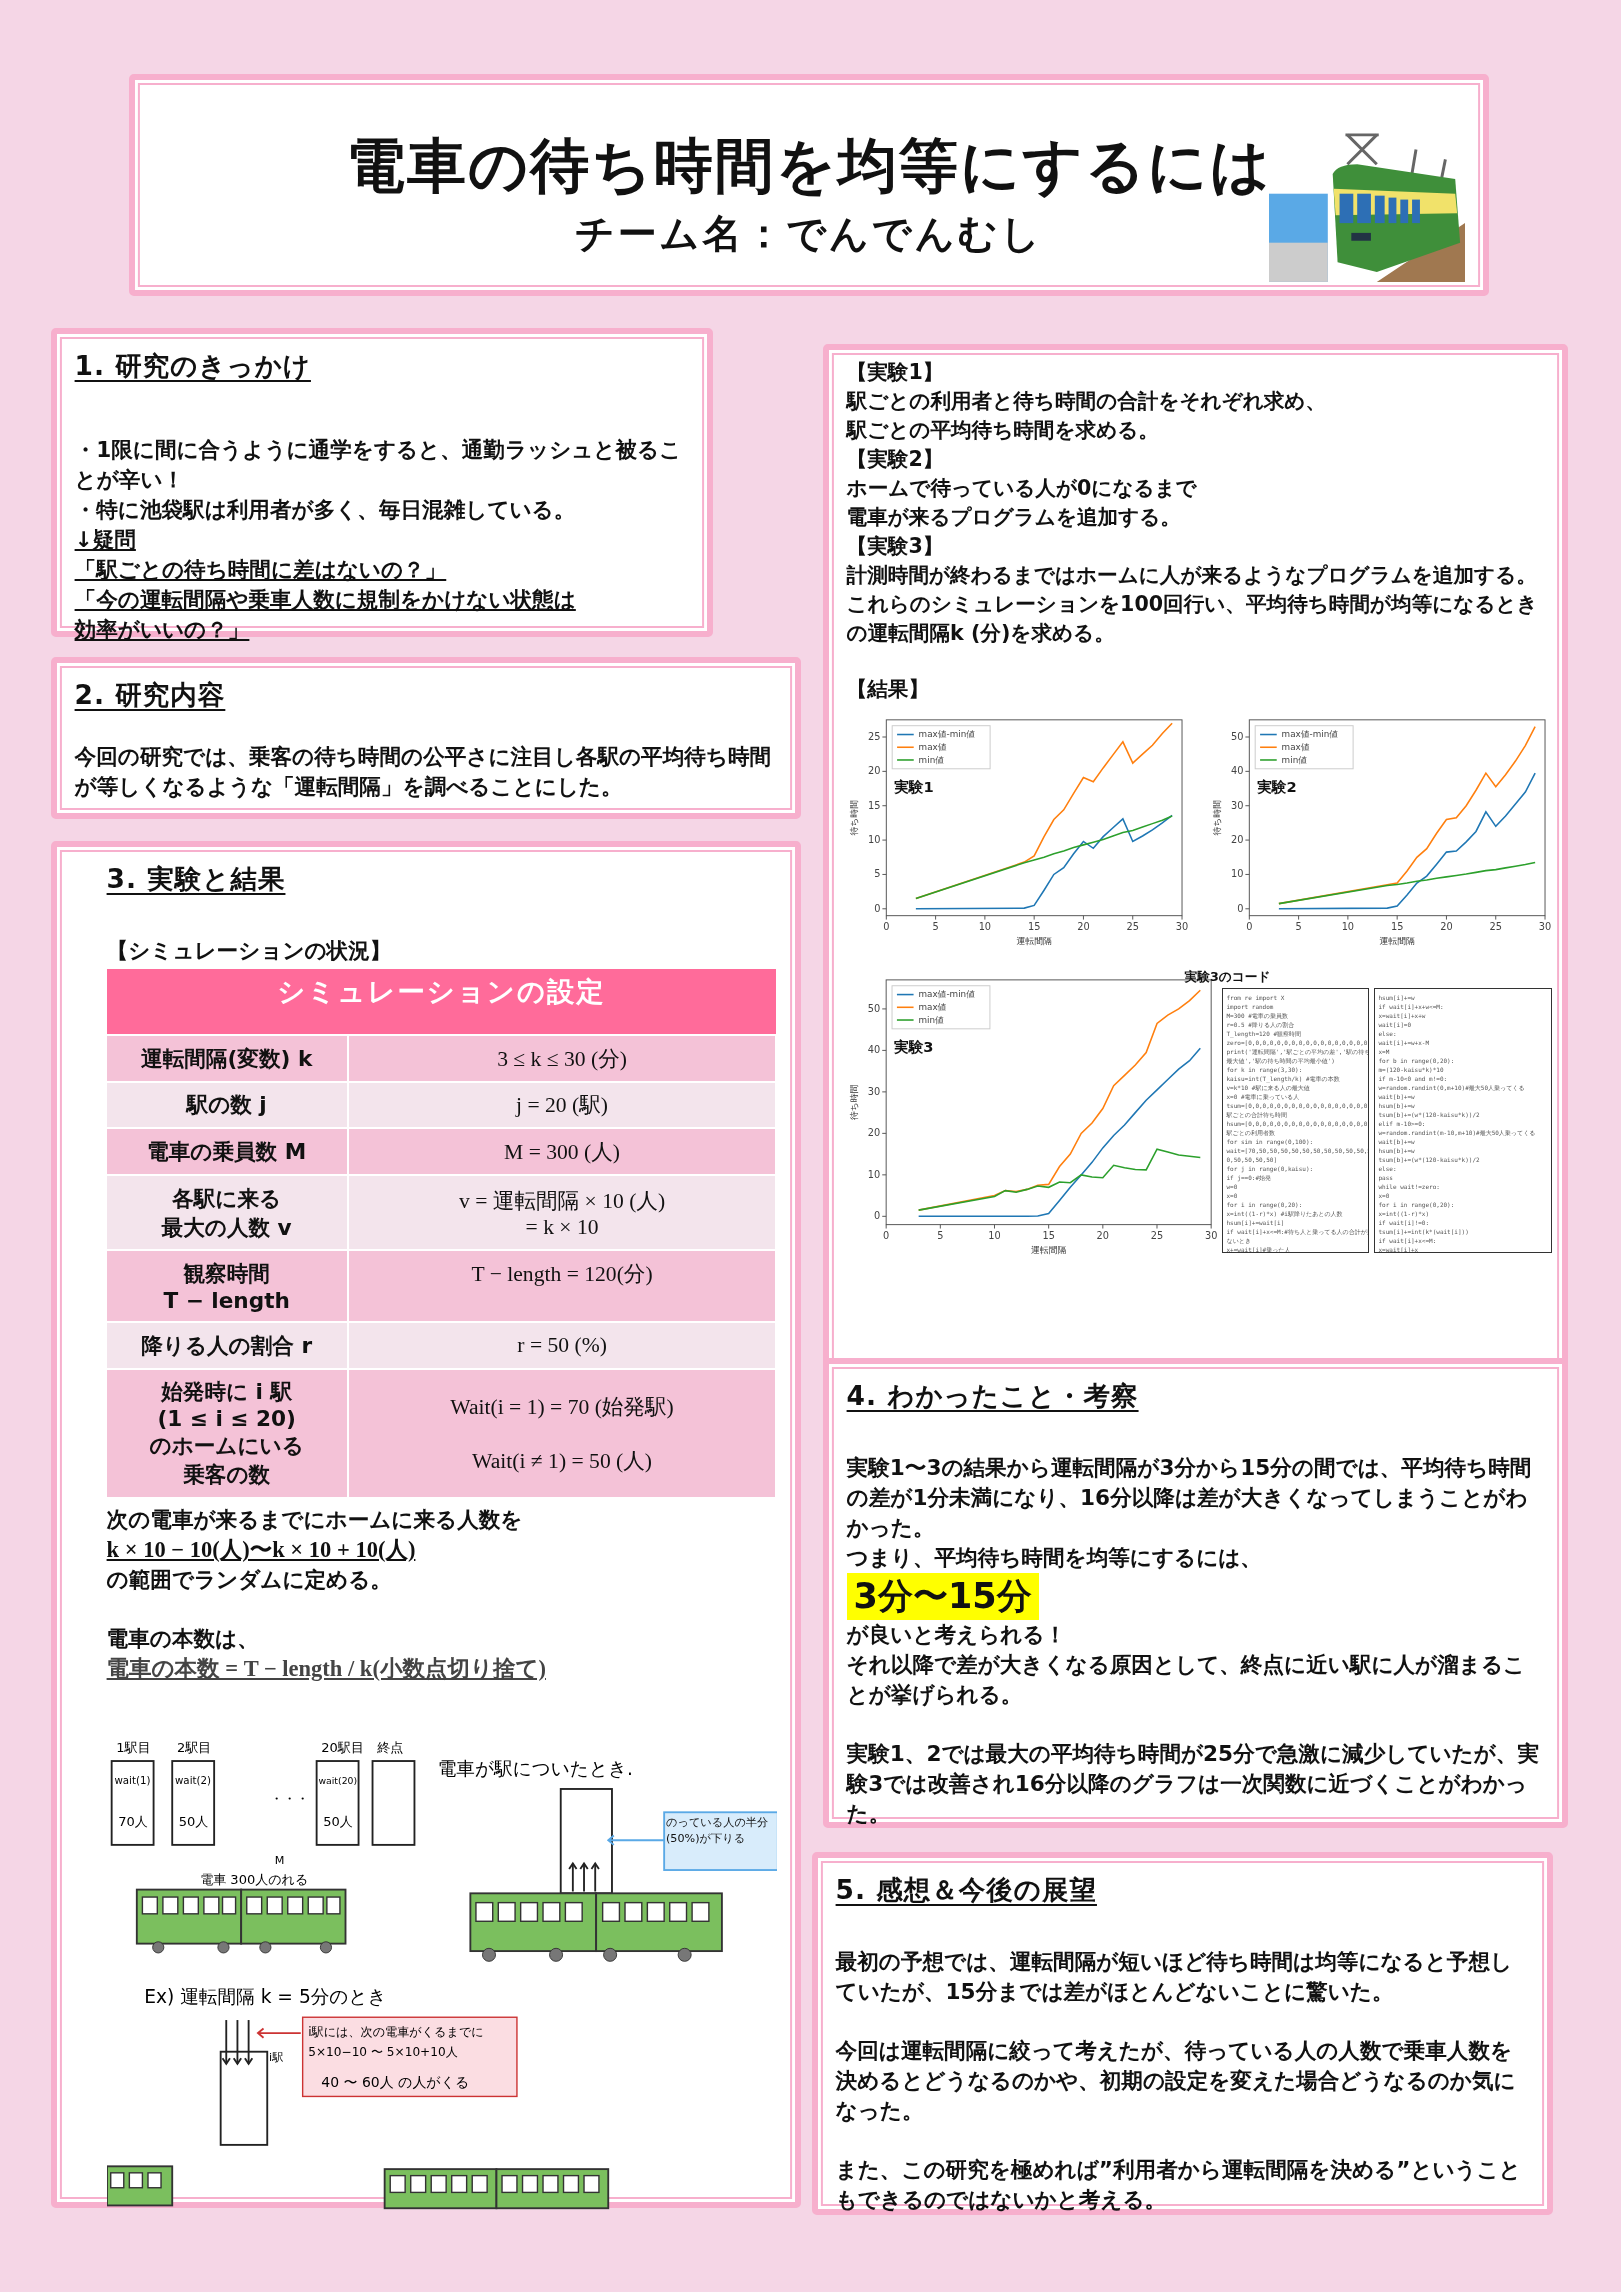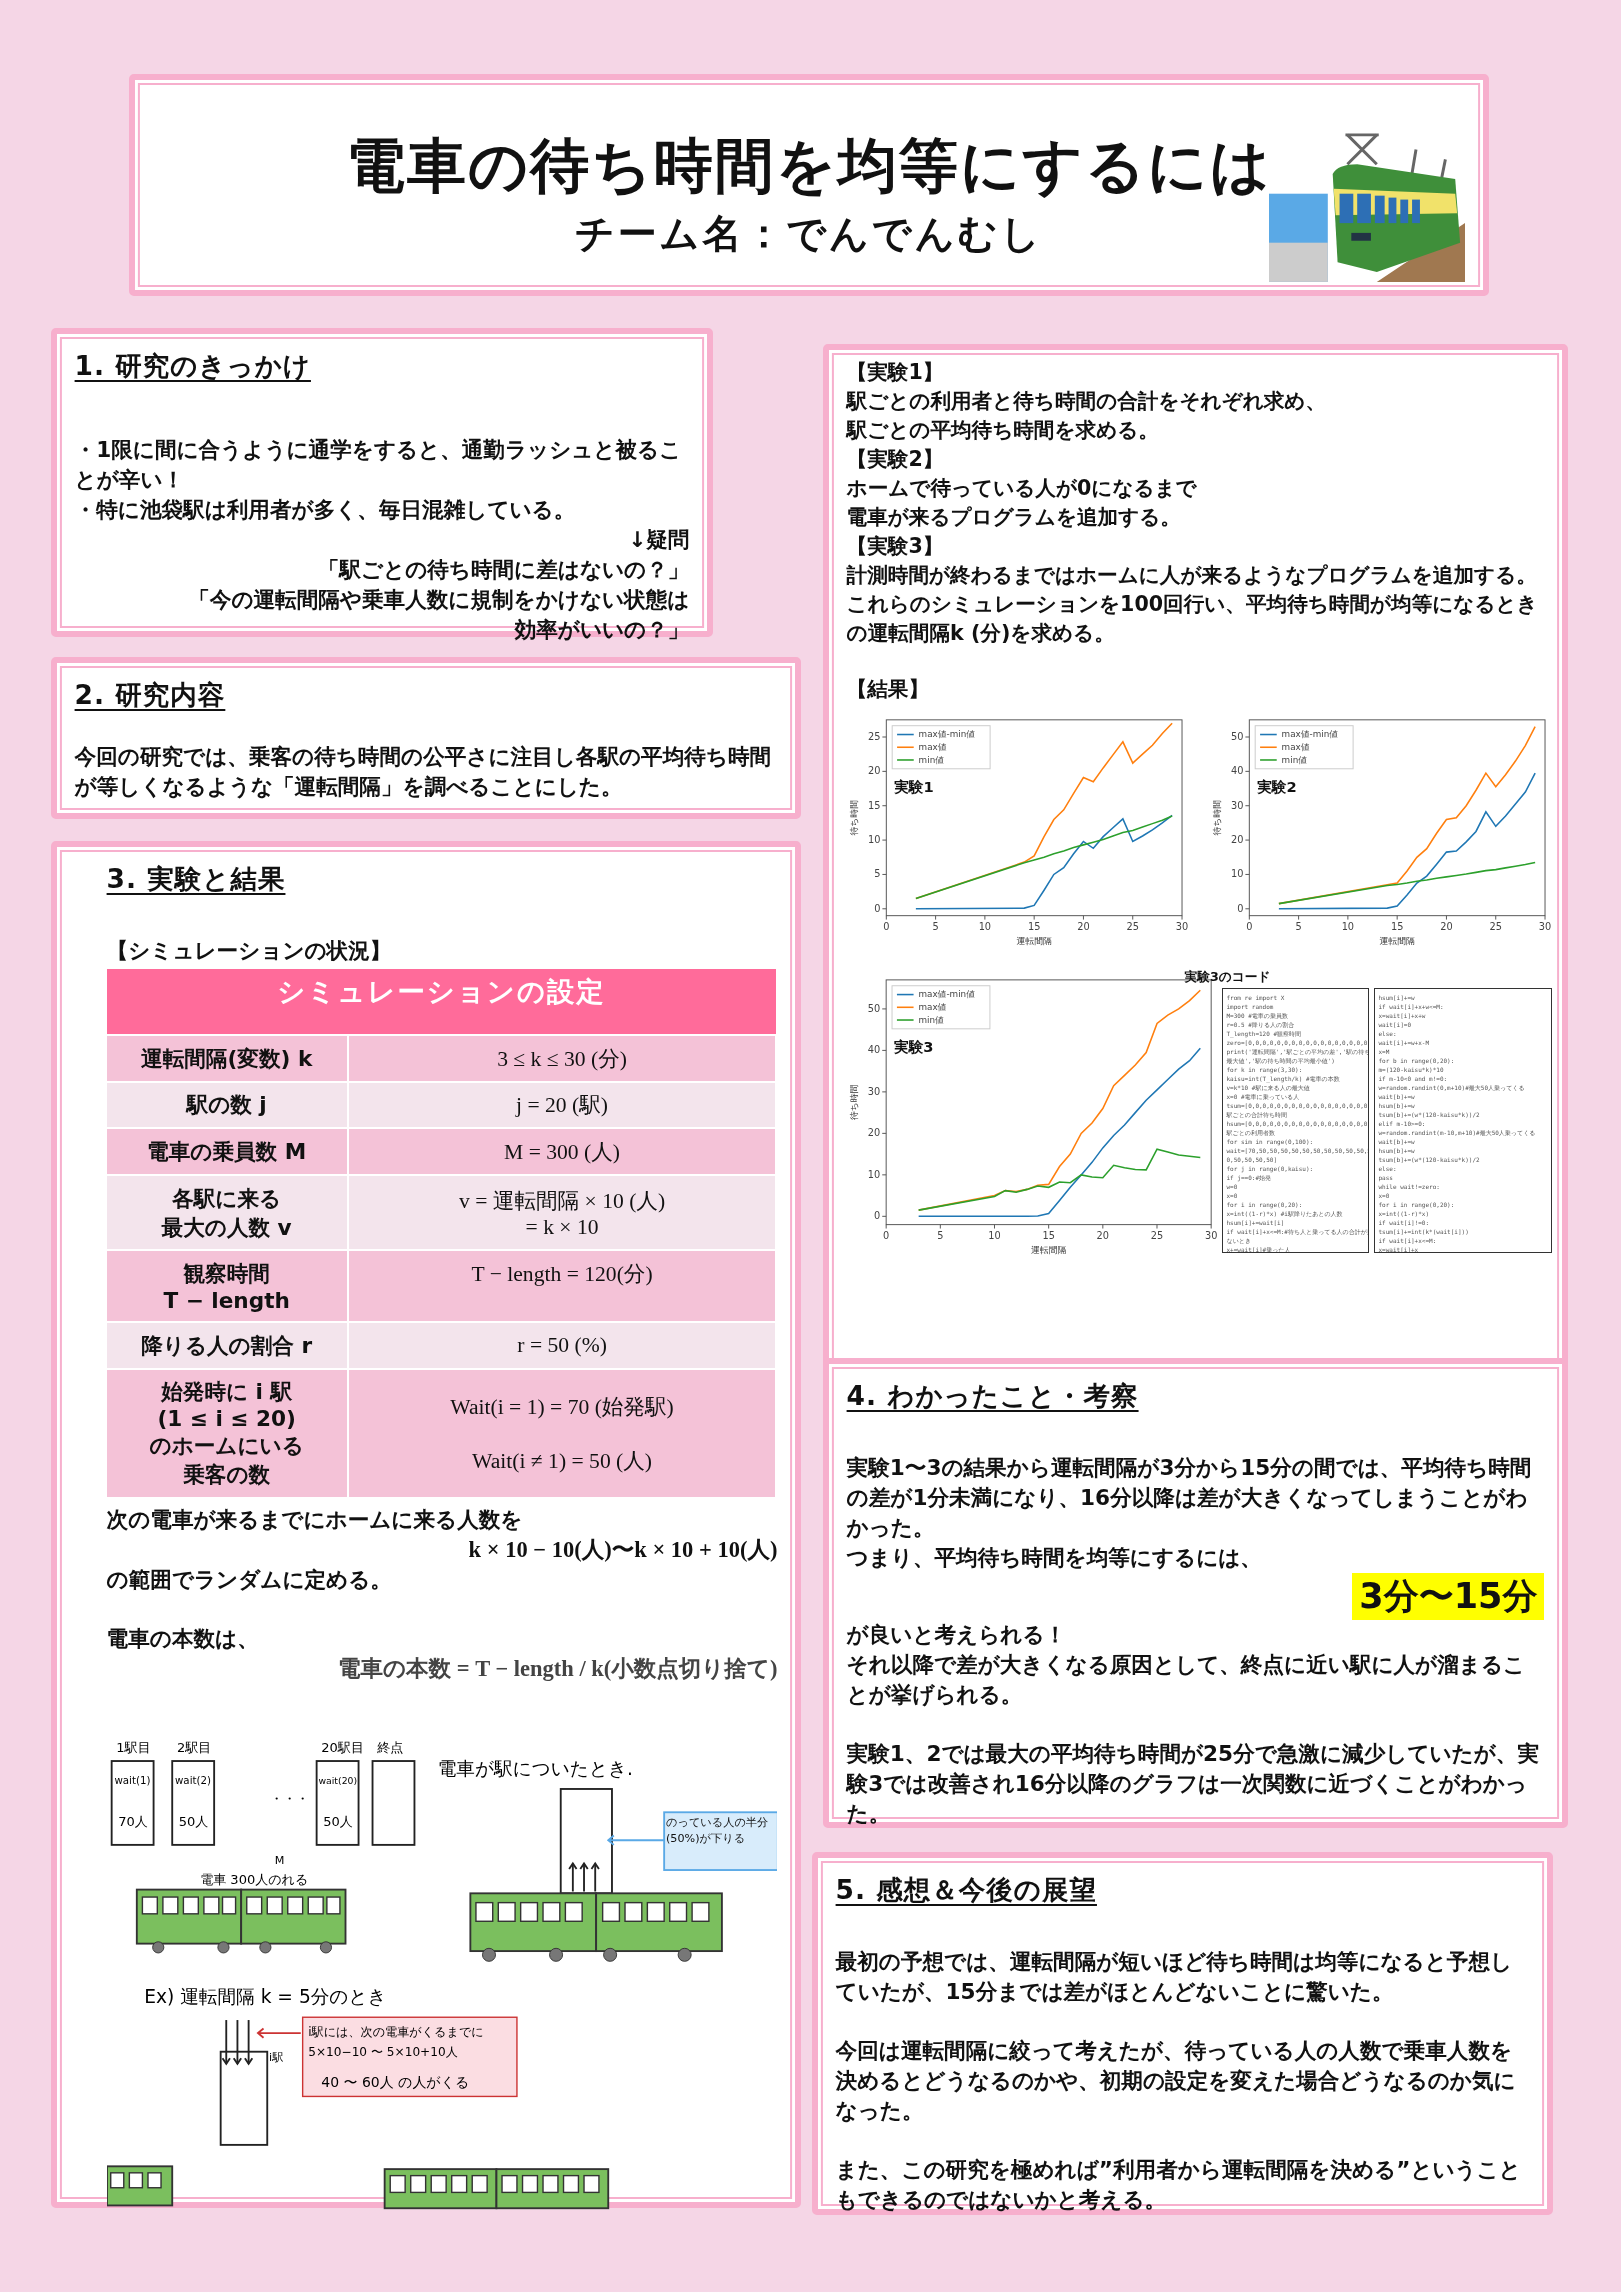--- a/index.html
+++ b/index.html
@@ -20,21 +20,21 @@
   }
   .panel-inner { padding: 13.7px 17.6px; }
   .sec-title {
     font-weight: bold;
     font-size: 26.5px;
     text-decoration: underline;
     text-underline-offset: 4.9px;
     letter-spacing: 1px;
   }
   .body-text { font-size: 21.6px; font-weight: bold; line-height: 30px; }
-  .center { text-align: right; }
+  .center { text-align: left; text-decoration: underline; }
 
   
   #title-panel { left: 129px; top: 74px; width: 1360px; height: 222px; }
   #main-title {
     position: absolute; left: 0; right: 0; top: 47px; text-align: center;
     font-size: 59px; font-weight: bold; letter-spacing: 2px;
   }
   #team-name {
     position: absolute; left: 0; right: 0; top: 127px; text-align: center;
     font-size: 39px; font-weight: bold; letter-spacing: 2.9px;

